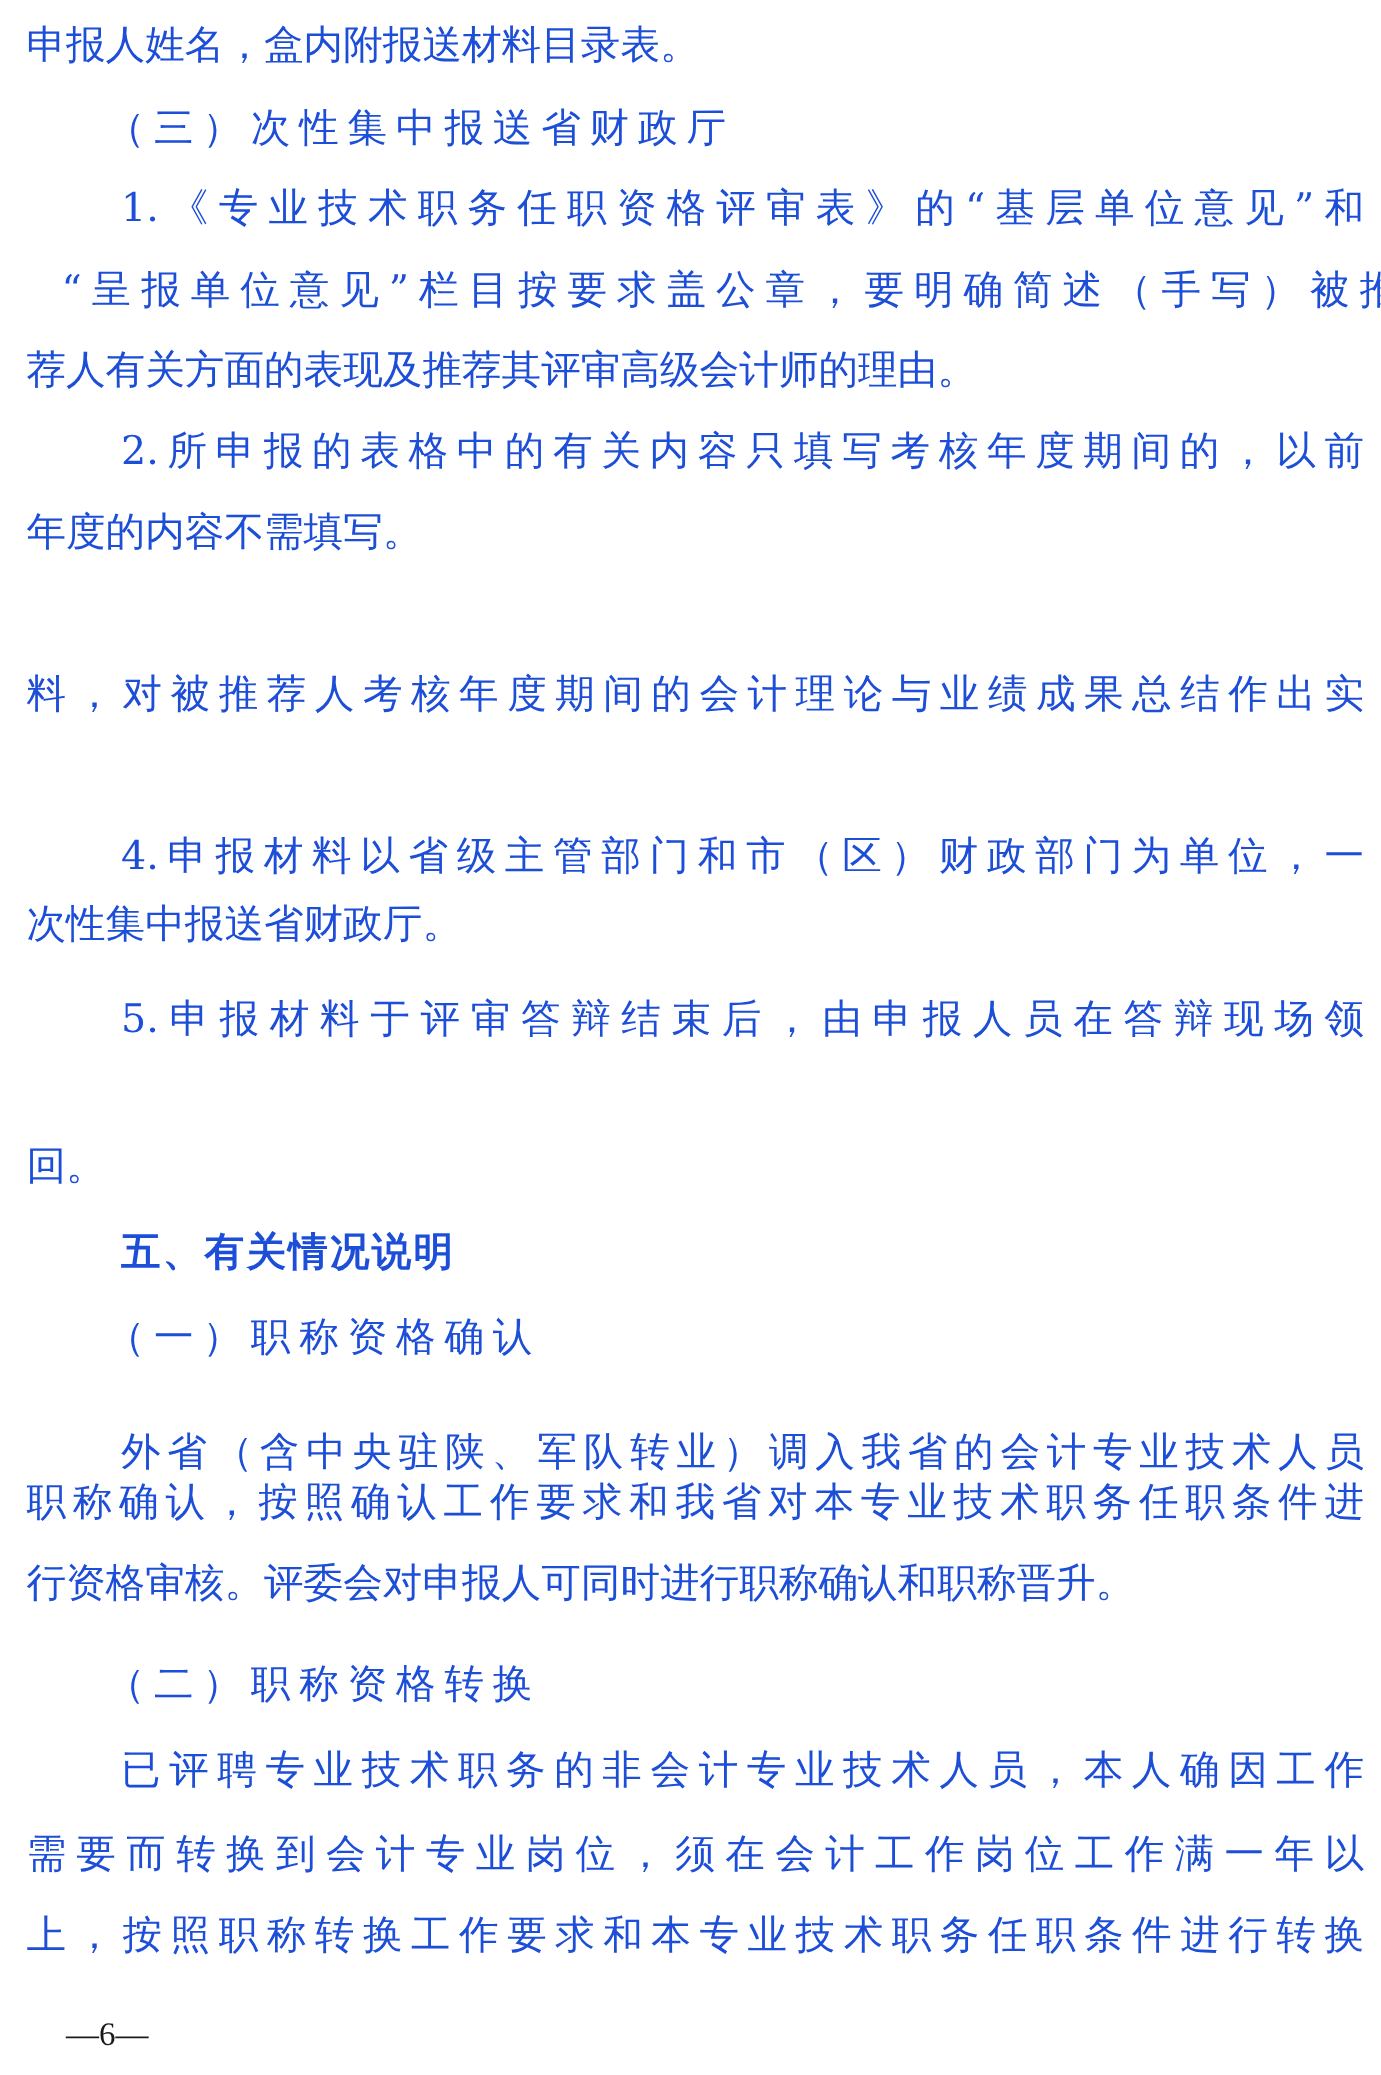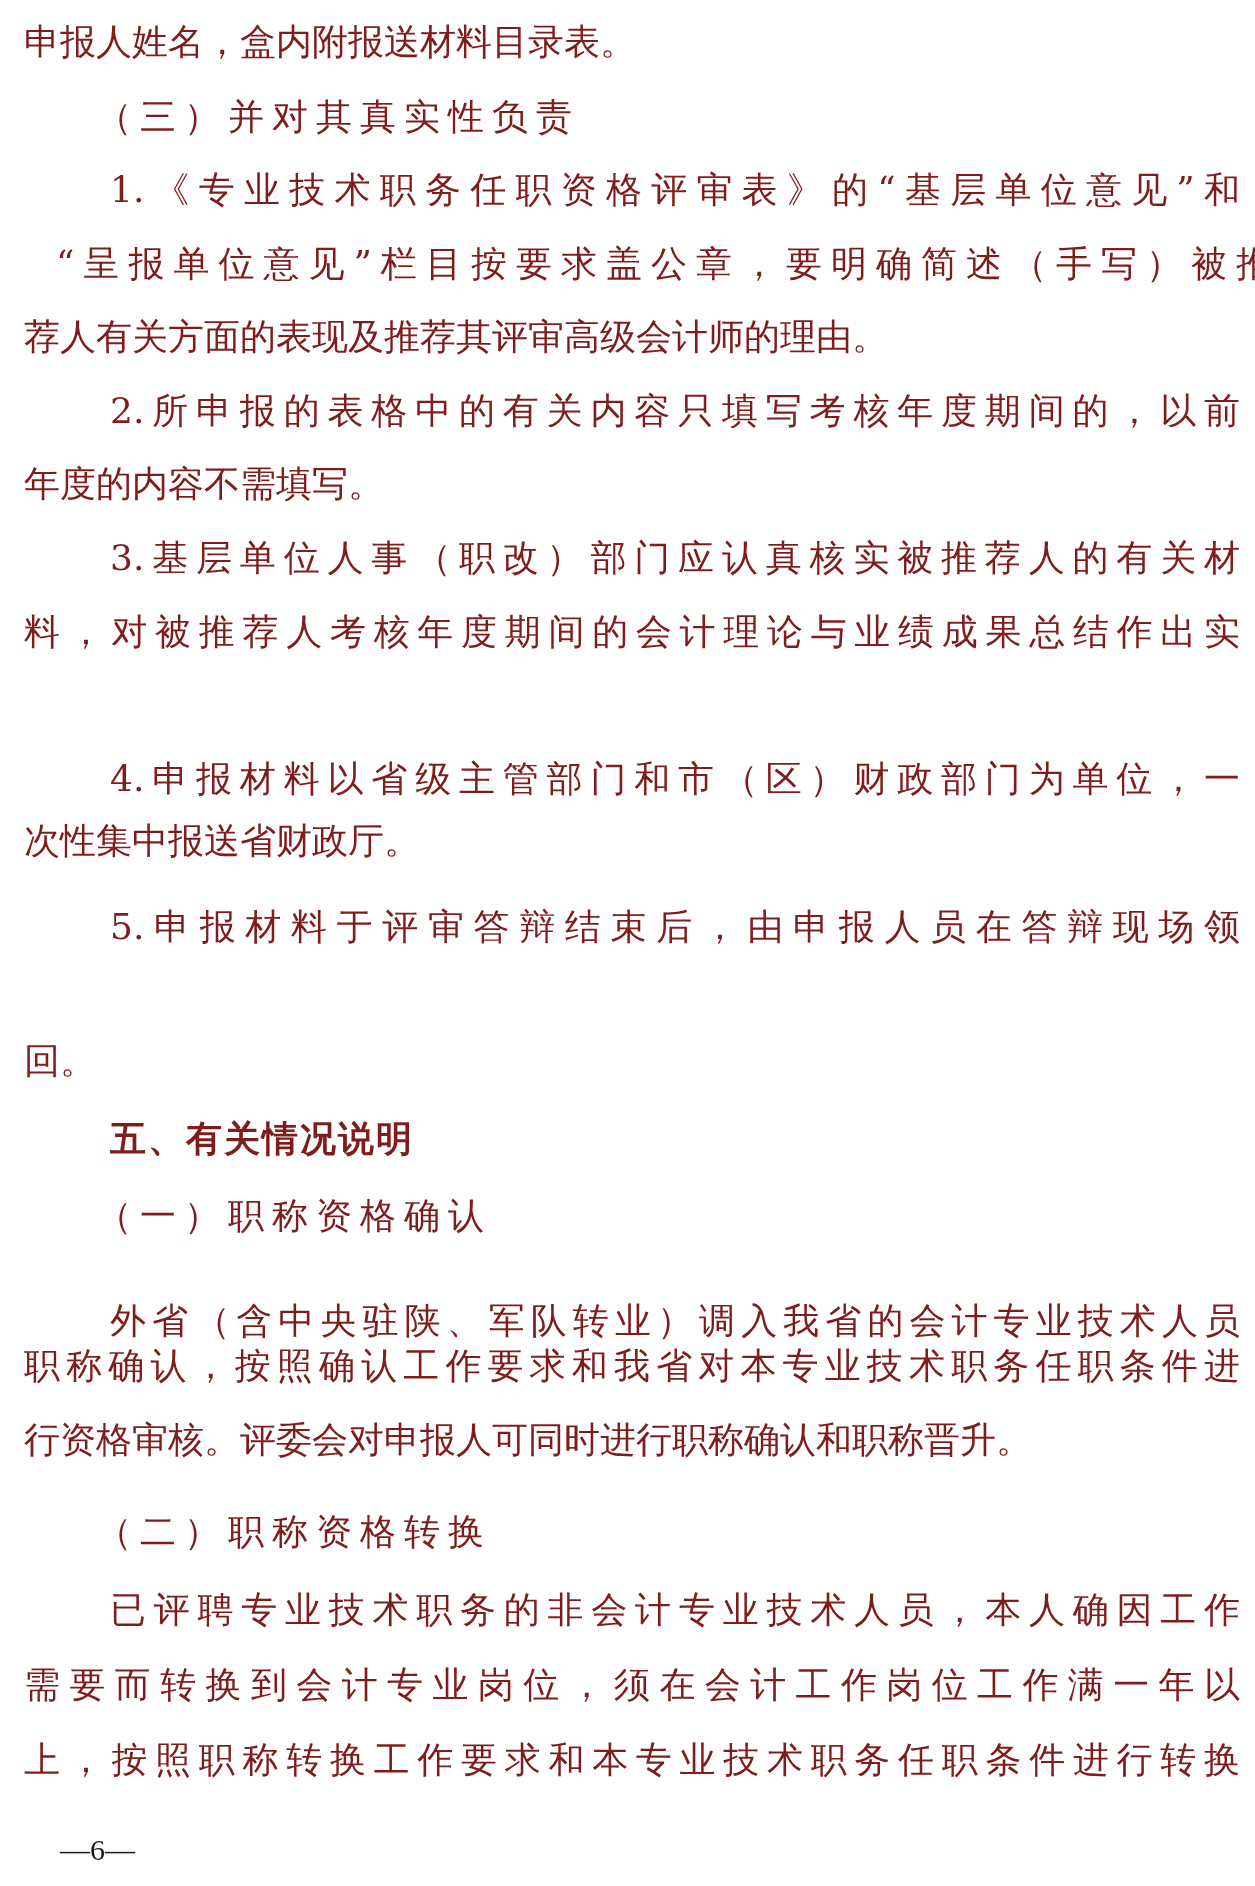--- a/index.html
+++ b/index.html
@@ -6,21 +6,21 @@
   body { width: 1255px; height: 1886px; position: relative; overflow: hidden; }
   .page { position: absolute; left: 0; top: 0; width: 1255px; height: 1886px; background: #ffffff; }
   .line {
     position: absolute;
     left: 24px;
     width: 1216px;
     height: 44px;
     line-height: 44px;
     font-family: "DejaVu Serif", "Liberation Serif", serif;
     font-size: 36px;
-    color: #7f1d1d;
+    color: #1d4ed8;
     white-space: nowrap;
     text-align: justify;
     text-align-last: justify;
     letter-spacing: 0;
   }
   .line.last { text-align-last: left; }
   .line.indent { left: 110px; width: 1130px; }
   .line.heading { font-family: "DejaVu Sans", "Liberation Sans", sans-serif; font-weight: bold; text-align-last: left; letter-spacing: 2px; }
   .line.sub { left: 96px; width: 700px; text-align-last: left; letter-spacing: 8px; }
   .pagenum {
@@ -33,27 +33,26 @@
     font-size: 30px;
     color: #1a1a1a;
     letter-spacing: 0;
   }
 </style>
 </head>
 <body>
 
 <div class="page">
   <div class="line last" style="top:20px;">申报人姓名，盒内附报送材料目录表。</div>
-  <div class="line sub" style="top:95px;">（三）并对其真实性负责</div>
+  <div class="line sub" style="top:95px;">（三）次性集中报送省财政厅</div>
   <div class="line indent" style="top:168px;">1.《专业技术职务任职资格评审表》的“基层单位意见”和</div>
   <div class="line" style="top:242px;margin-left:32px;">“呈报单位意见”栏目按要求盖公章，要明确简述（手写）被推</div>
   <div class="line last" style="top:315px;">荐人有关方面的表现及推荐其评审高级会计师的理由。</div>
   <div class="line indent" style="top:389px;">2.所申报的表格中的有关内容只填写考核年度期间的，以前</div>
   <div class="line last" style="top:462px;">年度的内容不需填写。</div>
-  <div class="line indent" style="top:536px;">3.基层单位人事（职改）部门应认真核实被推荐人的有关材</div>
   <div class="line" style="top:610px;">料，对被推荐人考核年度期间的会计理论与业绩成果总结作出实</div>
   <div class="line indent" style="top:757px;">4.申报材料以省级主管部门和市（区）财政部门为单位，一</div>
   <div class="line last" style="top:819px;">次性集中报送省财政厅。</div>
   <div class="line indent" style="top:905px;">5.申报材料于评审答辩结束后，由申报人员在答辩现场领</div>
   <div class="line last" style="top:1039px;">回。</div>
   <div class="line heading" style="top:1117px; left:110px;">五、有关情况说明</div>
   <div class="line sub" style="top:1194px;">（一）职称资格确认</div>
   <div class="line indent" style="top:1271px;margin-top:28px;">外省（含中央驻陕、军队转业）调入我省的会计专业技术人员</div>
   <div class="line" style="top:1344px;">职称确认，按照确认工作要求和我省对本专业技术职务任职条件进</div>
   <div class="line last" style="top:1418px;">行资格审核。评委会对申报人可同时进行职称确认和职称晋升。</div>

